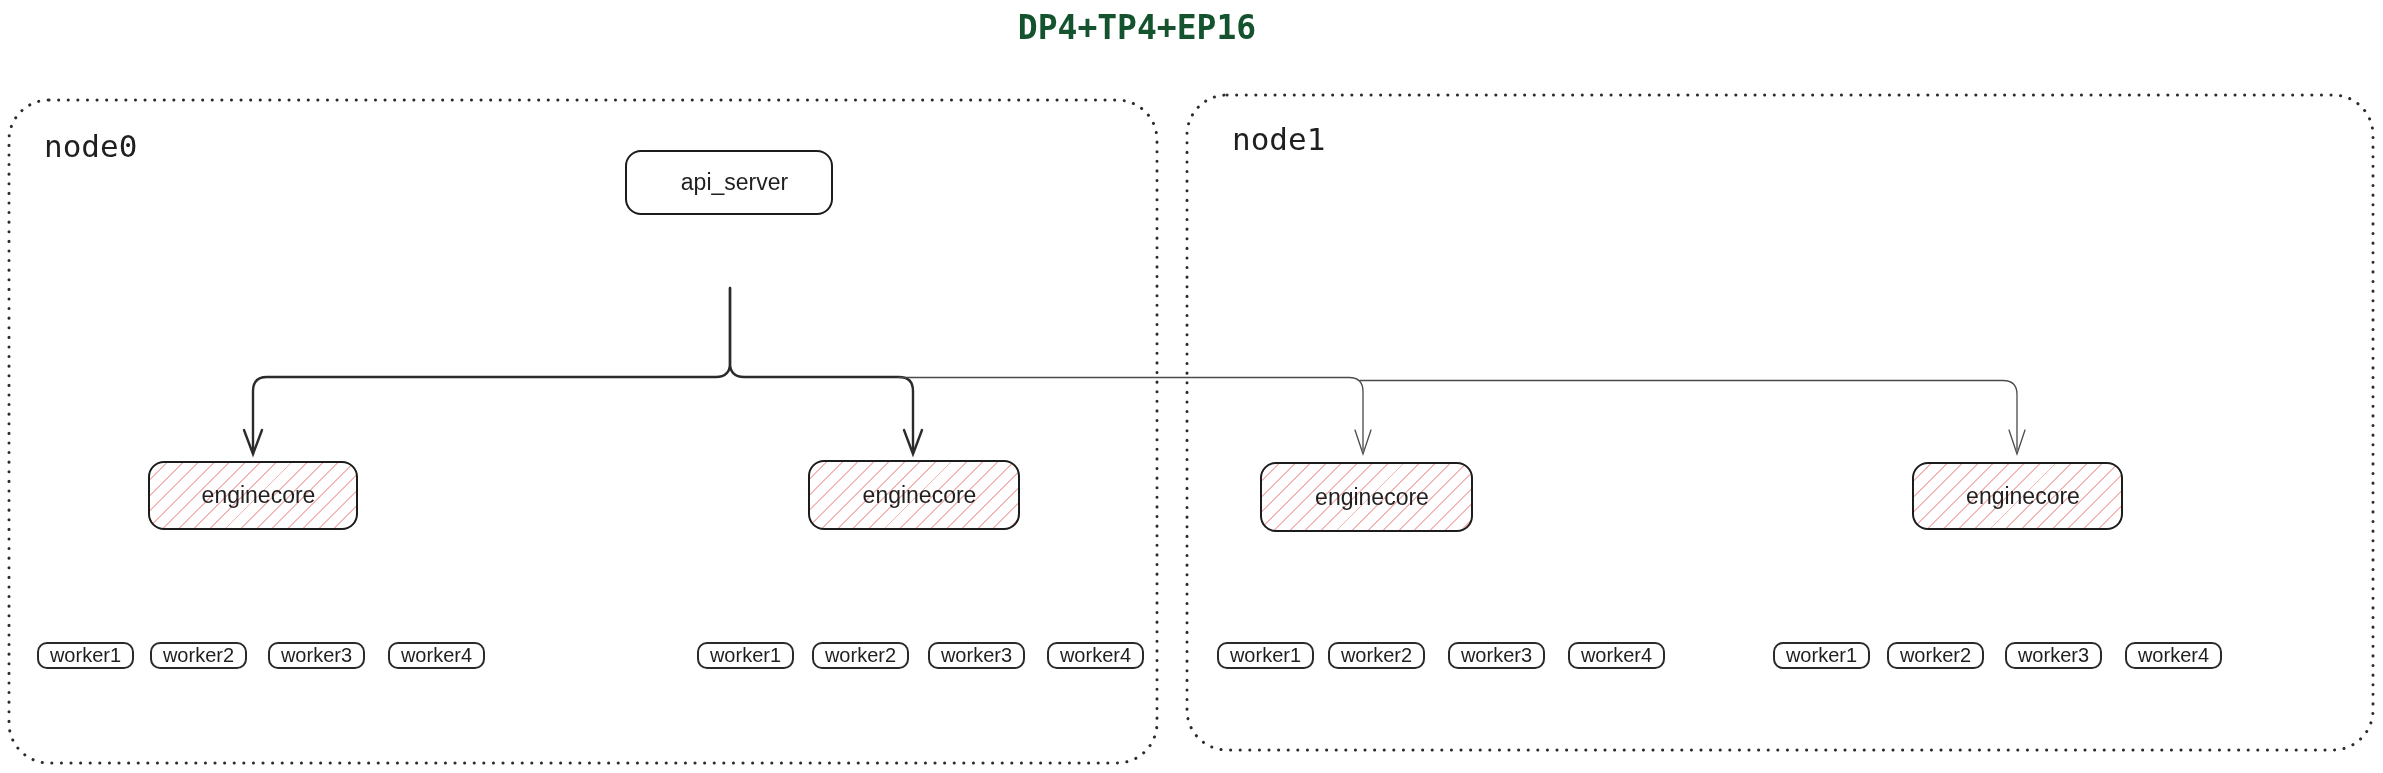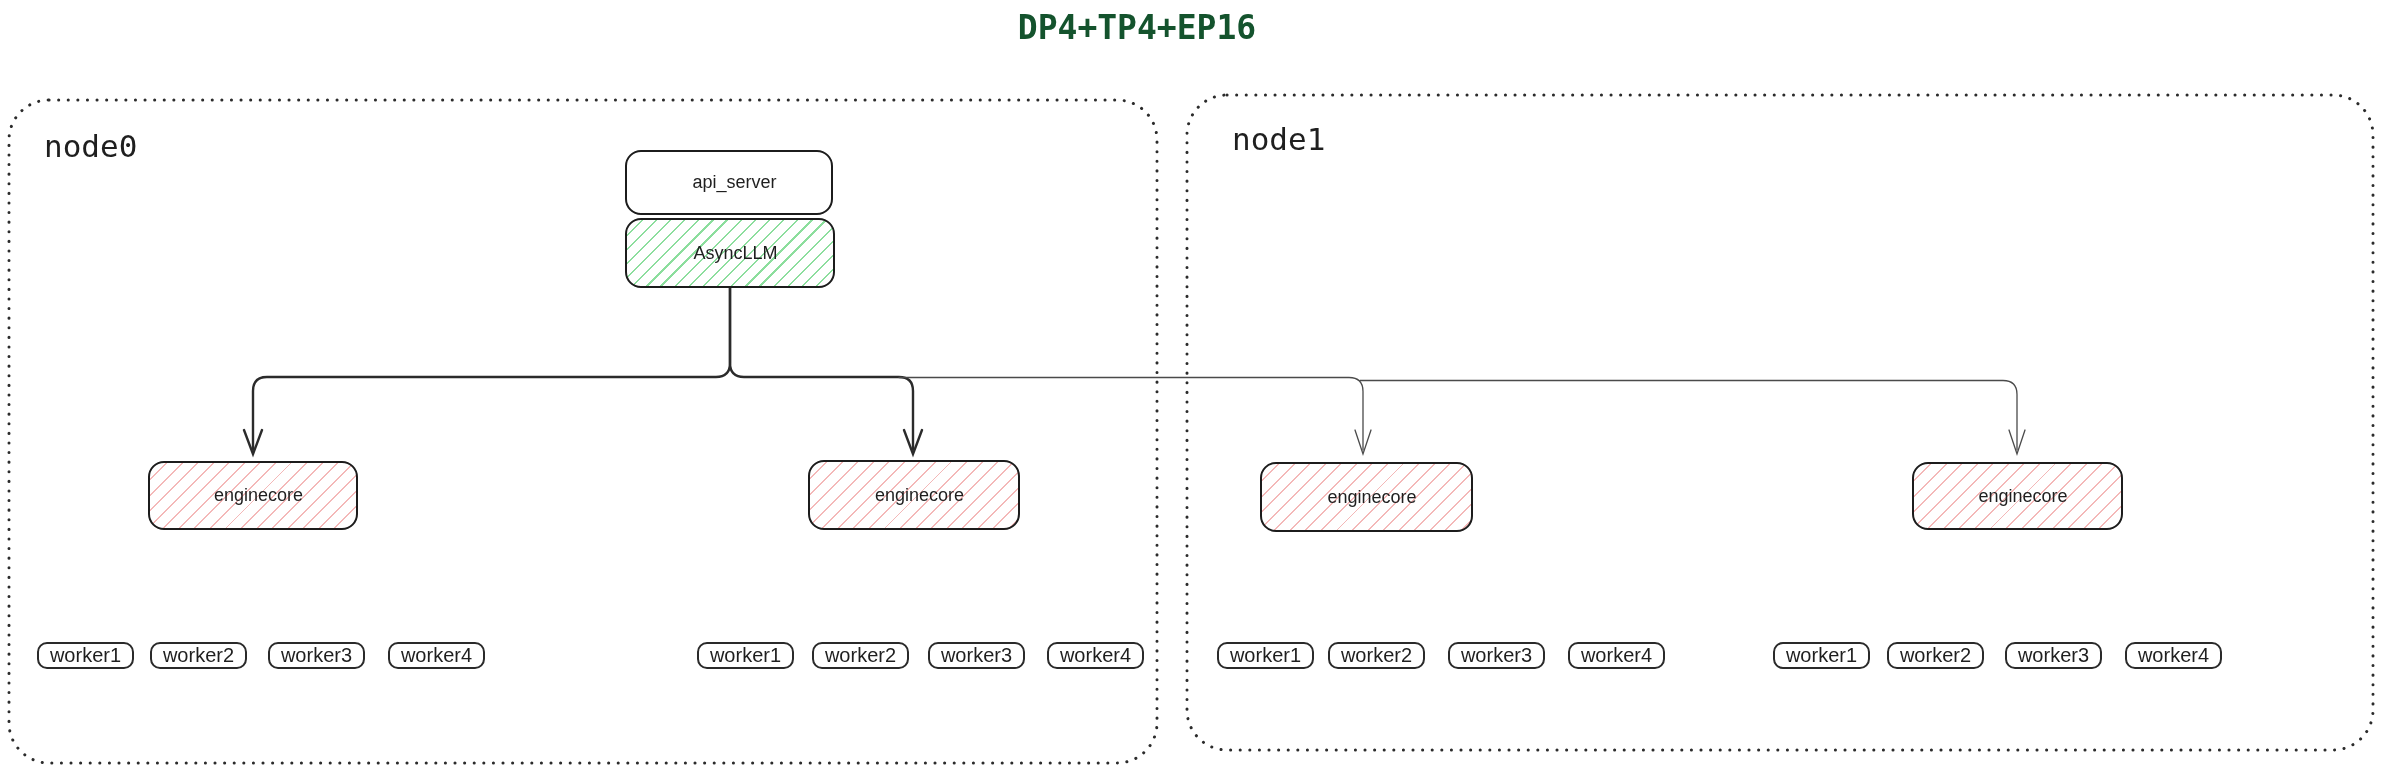--- a/index.html
+++ b/index.html
@@ -21,21 +21,21 @@
   .node-label{
     position:absolute;
     font-family:"DejaVu Sans Mono",monospace;
     font-size:31px;font-weight:normal;color:#1f1f1f;
   }
   .box{
     position:absolute;
     display:flex;align-items:center;justify-content:center;
     border:2.2px solid #1c1c1c;border-radius:16px;
     background:#ffffff;
-    font-size:18px;color:#1f1f1f;
+    font-size:23px;color:#1f1f1f;
     box-sizing:border-box;
     padding-left:11px;
   }
   .hatch-green{
     background:
       repeating-linear-gradient(135deg,
         rgba(120,216,140,0.85) 0px, rgba(120,216,140,0.85) 1.6px,
         rgba(255,255,255,0) 1.6px, rgba(255,255,255,0) 10px);
     background-color:#ffffff;
   }
@@ -81,21 +81,20 @@
       <path d="M2009,430 L2017,454 L2025,430"></path>
     </g>
   </svg>
 
   <div class="title">DP4+TP4+EP16</div>
 
   <div class="node-label" style="left:44px;top:128px;">node0</div>
   <div class="node-label" style="left:1212px;top:121px;margin-left:20px;">node1</div>
 
   <div class="box" style="left:625px;top:150px;width:208px;height:65px;">api_server</div>
-  <div class="box hatch-green" style="left:625px;top:218px;width:210px;height:70px;">AsyncLLM</div>
 
   <div class="box hatch-red" style="left:148px;top:461px;width:210px;height:69px;">enginecore</div>
   <div class="box hatch-red" style="left:808px;top:460px;width:212px;height:70px;">enginecore</div>
   <div class="box hatch-red" style="left:1260px;top:462px;width:213px;height:70px;">enginecore</div>
   <div class="box hatch-red" style="left:1912px;top:462px;width:211px;height:68px;">enginecore</div>
 
   <div class="worker" style="left:37px;">worker1</div>
   <div class="worker" style="left:150px;">worker2</div>
   <div class="worker" style="left:268px;">worker3</div>
   <div class="worker" style="left:388px;">worker4</div>

